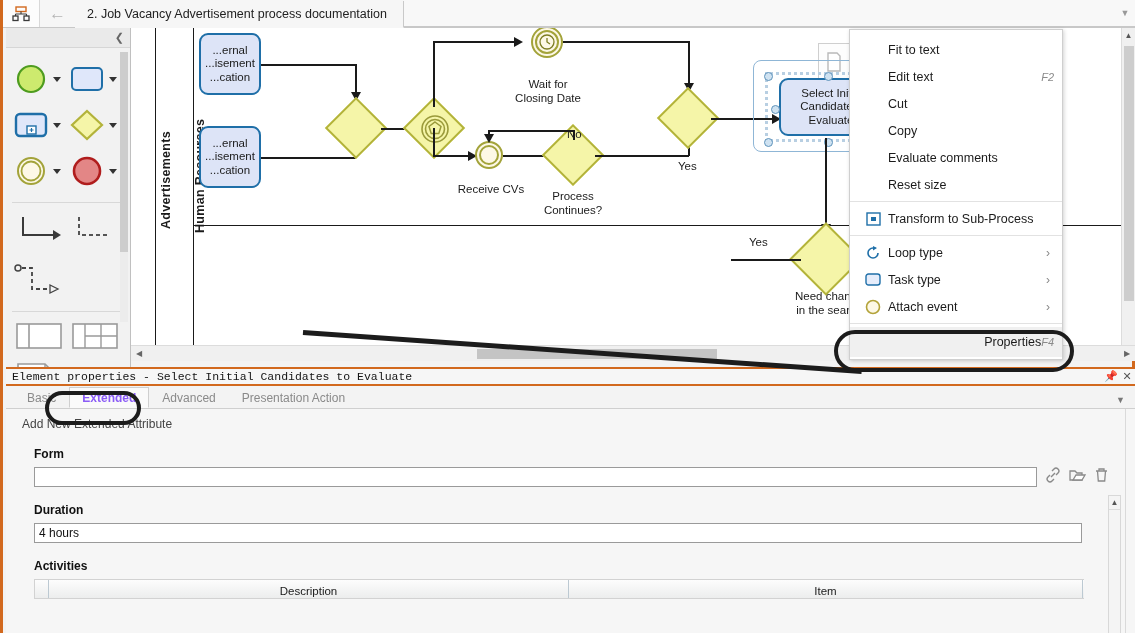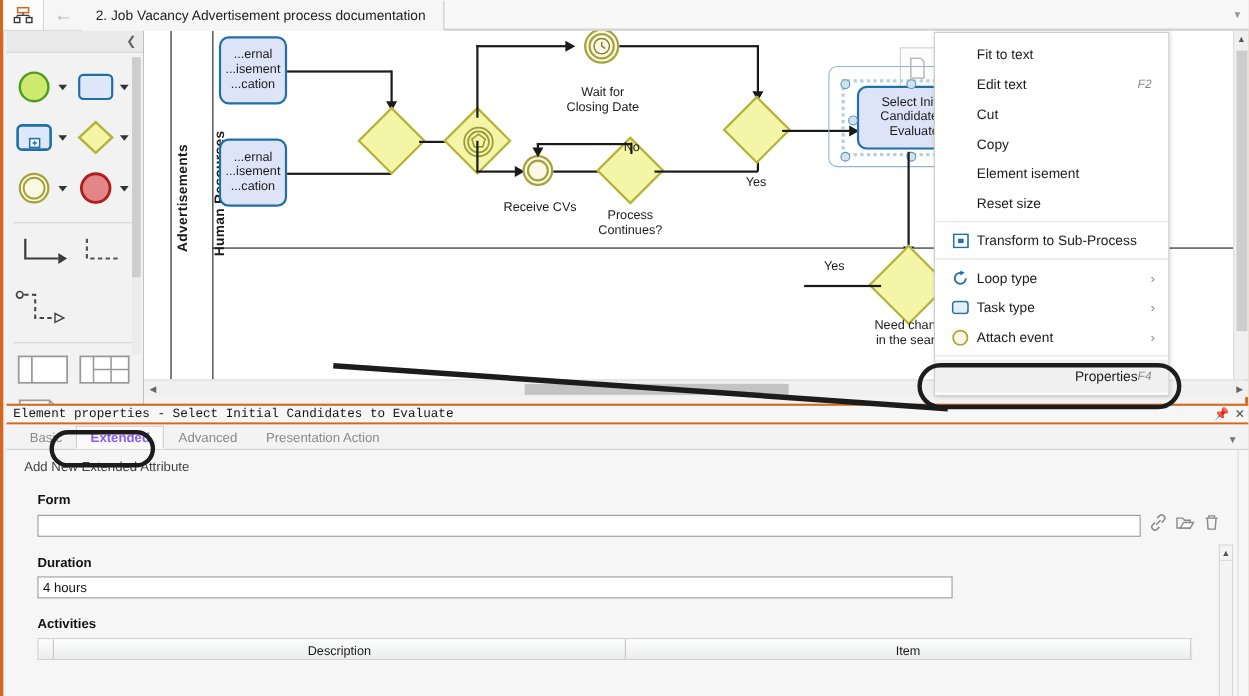--- a/index.html
+++ b/index.html
@@ -200,21 +200,21 @@
     padding: 6px 0 2px 0;
     z-index: 40;
   }
   .ctx-item {
     height: 27px; display: flex; align-items: center;
     font-size: 12.5px; color: #1b1b1b;
     padding-left: 8px;
   }
   .ctx-item .ic { width: 30px; display: flex; align-items: center; justify-content: center; }
   .ctx-item .tx { flex: 1; }
-  .ctx-item .sc { color: #8a8a8a; font-size: 11px; font-style: italic; padding-right: 15px; }
+  .ctx-item .sc { color: #8a8a8a; font-size: 11px; font-style: italic; padding-right: 8px; }
   .ctx-item .sub { color: #888; font-size: 12px; padding-right: 12px; }
   .ctx-item.hasicon .tx { padding-left: 0; }
   .ctx-item.noicon .tx { padding-left: 30px; }
   .ctx-divider { height: 1px; background: #e2e2e2; margin: 3px 0; }
   .ctx-item.hl { background: #f0f0f0; }
 
   
   .anno-ellipse {
     position: absolute; left: 831px; top: 330px;
     width: 240px; height: 42px;
@@ -296,21 +296,21 @@
   }
   .frow { display: flex; align-items: center; gap: 8px; padding-right: 24px; }
   .finput {
     height: 20px; background: #ffffff;
     border: 1px solid #9a9a9a;
     font-size: 12px; color: #111;
     display: flex; align-items: center;
     padding: 0 4px;
   }
   .finput.form { width: 1003px; }
-  .finput.dur { width: 832px; }
+  .finput.dur { width: 1048px; }
   .ficons { display: flex; gap: 8px; align-items: center; color: #8a8a8a; }
   .tbl-head {
     display: flex;
     height: 20px;
     margin-top: 6px;
     margin-left: 28px;
     width: 1050px;
     background: linear-gradient(#fdfdfd,#eceded);
     border: 1px solid #d2d2d2;
     border-right: none;
@@ -621,21 +621,21 @@
     </div>
     <div class="ctx-item noicon">
       <span class="tx">Cut</span>
       <span class="sc"></span>
     </div>
     <div class="ctx-item noicon">
       <span class="tx">Copy</span>
       <span class="sc"></span>
     </div>
     <div class="ctx-item noicon">
-      <span class="tx">Element isement</span>
+      <span class="tx">Evaluate comments</span>
       <span class="sc"></span>
     </div>
     <div class="ctx-item noicon">
       <span class="tx">Reset size</span>
       <span class="sc"></span>
     </div>
 
     <div class="ctx-divider"></div>
 
     <div class="ctx-item hasicon">

